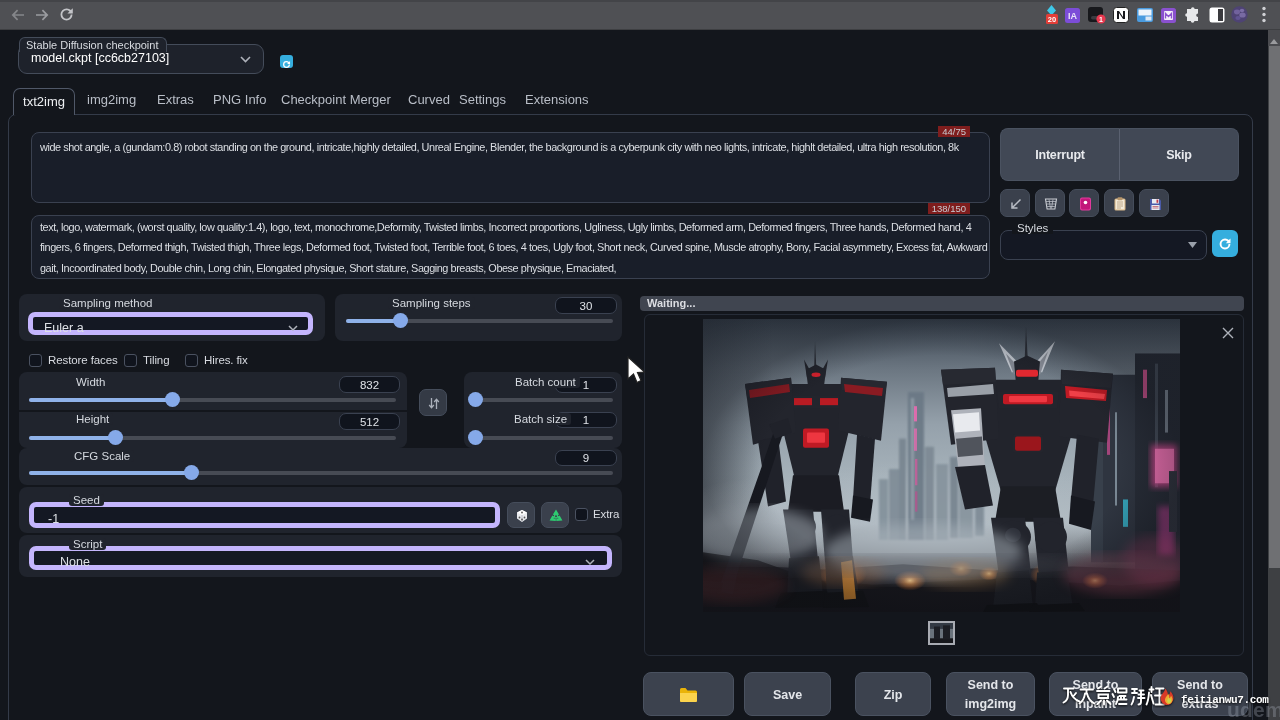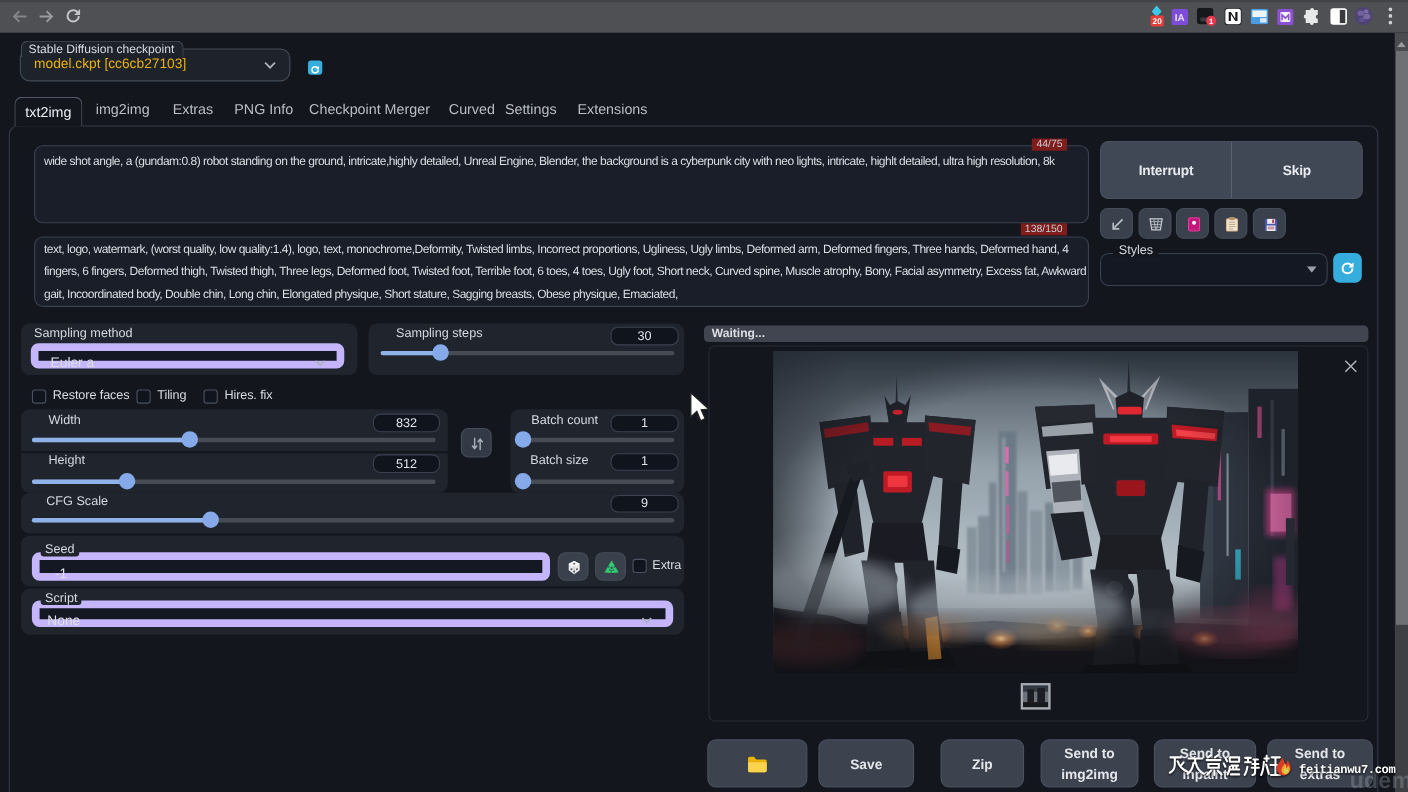--- a/index.html
+++ b/index.html
@@ -13,21 +13,21 @@
   .navicon { position:absolute; top:5px; }
   #urlpill { position:absolute; left:107px; top:4px; width:927px; height:22px; border-radius:11px; background:#333438; color:#e8eaed; font-size:13px; line-height:22px; }
   #urlpill .txt { position:absolute; left:36px; top:0; letter-spacing:0.2px; }
 
   
   #page { position:absolute; left:0; top:30px; width:1268px; height:690px; background:#13161c; }
 
   
   .ckptwrap { position:absolute; left:18px; top:44px; width:246px; height:30px; background:#1e222b; border:1px solid #444c5a; border-radius:9px; }
   .ckptlabel { position:absolute; left:0px; top:-8px; background:#1e222b; border:1px solid #444c5a; border-bottom:none; border-radius:6px 6px 0 0; padding:1px 7px 0 6px; font-size:11px; color:#d8dbe0; height:15px; }
-  .ckptval { position:absolute; left:12px; top:6px; font-size:12.5px; color:#eab308; }
+  .ckptval { position:absolute; left:12px; top:6px; font-size:12.5px; color:#ffffff; }
 
   
   .tabbar { position:absolute; left:8px; top:88px; width:1245px; height:27px; }
   .tabsel { position:absolute; left:5px; top:0px; width:62px; height:27px; border:1px solid #505868; border-bottom:none; border-radius:7px 7px 0 0; background:#13161c; color:#eceef1; font-size:13px; text-align:center; line-height:25px; z-index:2; }
   .tab { position:absolute; top:0; height:26px; color:#b9bec7; font-size:13px; line-height:24px; }
 
   
   #mainpanel { position:absolute; left:8px; top:114px; width:1245px; height:640px; border:1px solid #343b49; border-radius:8px; }
 
   
@@ -38,23 +38,23 @@
 
   
   .bigbtn { position:absolute; background:#414855; border:1px solid #4a5260; color:#e8eaee; font-weight:bold; font-size:12.5px; letter-spacing:-0.2px; text-align:center; }
   .toolbtn { position:absolute; width:30px; height:28px; background:#3a404c; border:1px solid #454d5b; border-radius:7px; }
   .styleslabel { position:absolute; color:#d5d8de; font-size:11.5px; }
   .stylesbox { position:absolute; background:#141823; border:1px solid #3a4150; border-radius:8px; }
   .bluebtn { position:absolute; background:#35aede; border-radius:6px; }
 
   
   .block { position:absolute; background:#20242d; border-radius:8px; }
-  .blklabel { position:absolute; color:#d5d9df; font-size:11.5px; z-index:2; background:#20242d; padding:0 4px; border-radius:3px; }
+  .blklabel { position:absolute; color:#d5d9df; font-size:11.5px; z-index:2; background:#20242d; padding:0 4px; border-radius:3px;margin-left:32px; }
   .numbox { position:absolute; background:#10141d; border:1px solid #3a4150; border-radius:7px; color:#dfe2e7; font-size:11.5px; text-align:center; }
-  .selectbox { position:absolute; background:#141823; border:7px solid #c4b5fd; border-radius:7px; color:#dde0e5; font-size:12.5px; }
+  .selectbox { position:absolute; background:#141823; border:5px solid #c4b5fd; border-radius:7px; color:#dde0e5; font-size:12.5px; }
   .track { position:absolute; height:4px; border-radius:2px; background:#474b54; }
   .fill { position:absolute; height:4px; border-radius:2px; background:#8fb2e9; }
   .thumbd { position:absolute; width:15px; height:15px; border-radius:50%; background:#85a9e9; top:-6px; }
   .cb { position:absolute; width:13px; height:13px; background:#10141d; border:1px solid #4a5160; border-radius:3px; }
   .cblabel { position:absolute; color:#d8dbe1; font-size:11.5px; letter-spacing:-0.1px; }
 
   
   #waitbar { position:absolute; left:640px; top:296px; width:604px; height:15px; background:#404550; border-radius:4px; }
   #waitbar span { position:absolute; left:7px; top:1px; font-size:11px; font-weight:bold; color:#dcdee3; }
   .galbtn { position:absolute; background:#3c424e; border:1px solid #4a5260; border-radius:8px; color:#e4e6ea; font-weight:bold; font-size:12.5px; text-align:center; }
@@ -279,21 +279,21 @@
       <path d="M1.6 12.5l2.8-5 2.2 1.3-1.1 1.8h2.3v2.4z" fill="#2ecc71"></path>
       <path d="M14.4 12.5l-2.8-5-2.2 1.3 1.1 1.8H8.3v2.4z" fill="#2ecc71"></path>
       <circle cx="8" cy="8.2" r="2.2" fill="#2ecc71"></circle>
       <circle cx="8" cy="8.2" r="1" fill="#3a404c"></circle>
     </svg></div>
 <div class="cb" style="left:575px;top:508px"></div>
 <span class="cblabel" style="left:593px;top:508px">Extra</span>
 
 <div class="block" style="left:19px;top:535px;width:603px;height:42px"></div>
 <div class="blklabel" style="left:37px;top:538px">Script</div>
-<div class="selectbox" style="left:29px;top:546px;width:583px;height:24px;line-height:23px"><span style="margin-left:7px">None</span>
+<div class="selectbox" style="left:29px;top:546px;width:583px;height:24px;line-height:23px"><span style="margin-left:26px">None</span>
   <svg style="position:absolute;right:12px;top:8px" width="10" height="7" viewBox="0 0 10 7">
       <path d="M1 1l4 4 4-4" stroke="#aeb2ba" stroke-width="1.5" fill="none"></path>
     </svg></div>
 
 <div id="waitbar">
     <span>Waiting...</span>
   </div>
 <div class="abs" style="left:644px;top:314px;width:600px;height:342px;border:1px solid #262c37;border-radius:6px"></div>
 
 <svg class="abs" id="genimg" style="left:703px;top:319px" width="477" height="293" viewBox="0 0 477 289" preserveAspectRatio="none">

